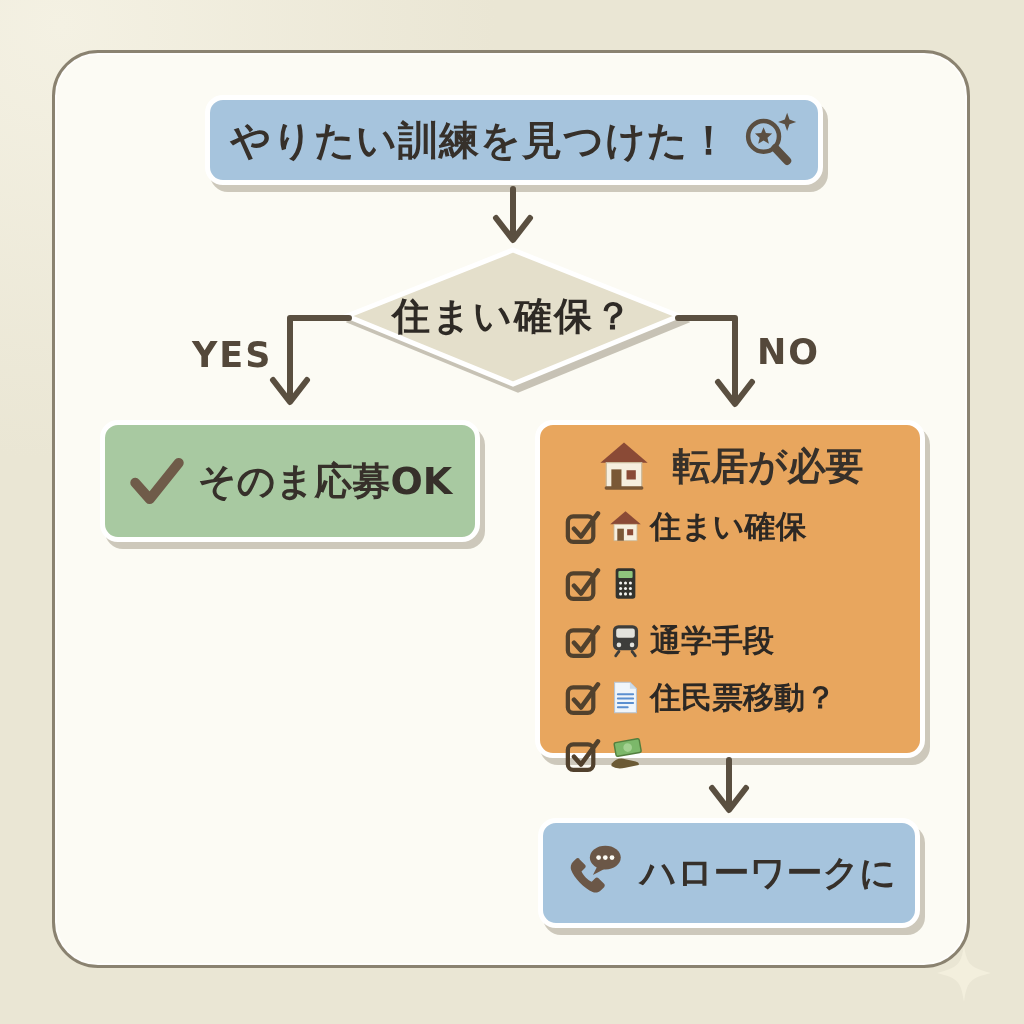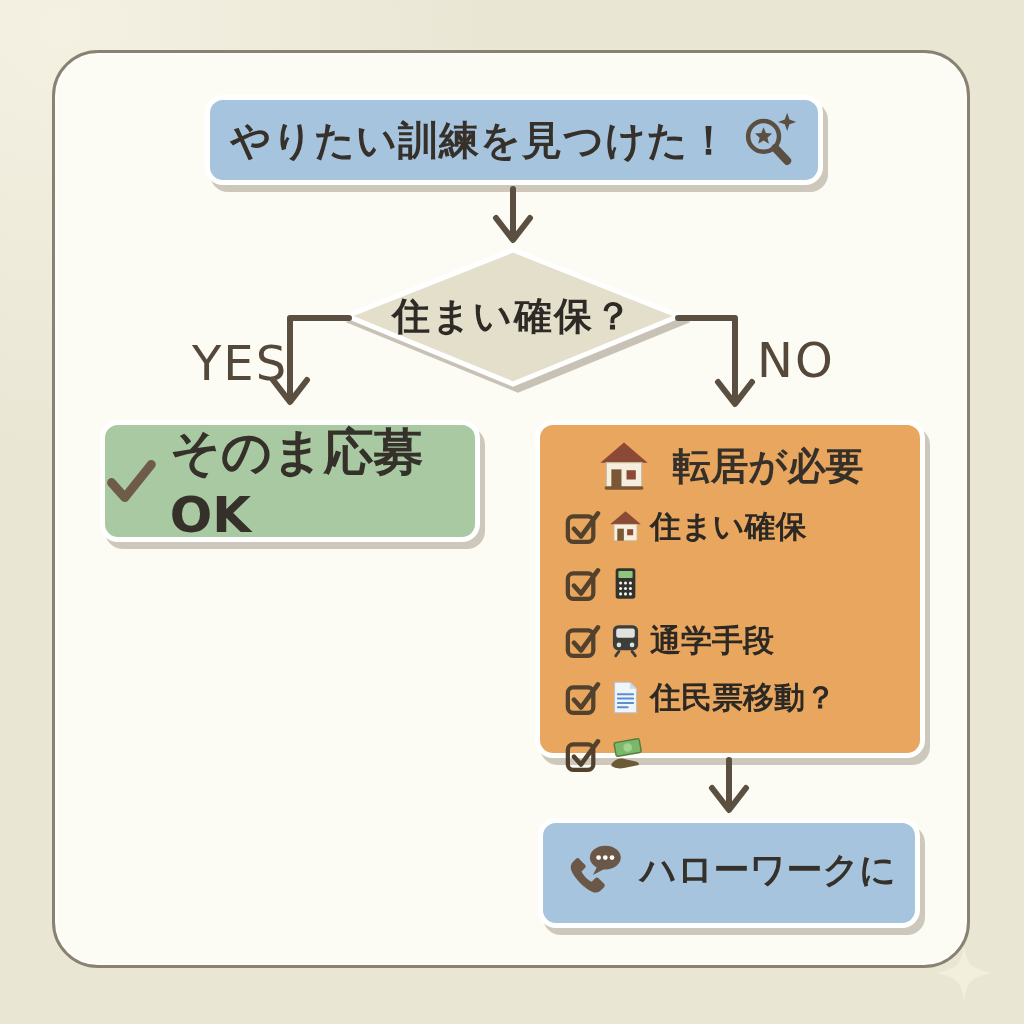--- a/index.html
+++ b/index.html
@@ -27,35 +27,35 @@
     position:absolute;box-sizing:border-box;
     border:5px solid #ffffff;border-radius:18px;
     box-shadow:5px 7px 0 rgba(166,159,141,.55);
     display:flex;align-items:center;justify-content:center;
     color:#36302a;font-weight:bold;
   }
   .node-blue{background:#a6c4dd;}
   .node-green{background:#a8c9a1;}
   .node-orange{background:#e8a65e;flex-direction:column;justify-content:flex-start;}
   .start-box{left:205px;top:95px;width:618px;height:90px;gap:10px;font-size:40px;letter-spacing:1px;}
-  .yes-box{left:100px;top:420px;width:380px;height:122px;gap:12px;font-size:50px;align-items:center;}
+  .yes-box{left:100px;top:420px;width:380px;height:122px;gap:12px;font-size:38px;align-items:center;}
   .no-box{left:535px;top:420px;width:390px;height:338px;padding:12px 16px 10px 16px;}
   .final-box{left:538px;top:818px;width:382px;height:110px;gap:12px;font-size:36px;line-height:1.22;}
-  .final-text{text-align:center;font-family:Liberation Mono, monospace;}
+  .final-text{text-align:center;}
   
   .diamond-wrap{position:absolute;left:341px;top:246px;width:344px;height:146px;}
   .diamond-wrap svg{position:absolute;left:0;top:0;filter:drop-shadow(5px 6px 0 rgba(163,156,139,.6));}
   .diamond-label{
     position:absolute;left:0;top:0;width:344px;height:140px;
     display:flex;align-items:center;justify-content:center;
     font-size:38px;font-weight:bold;color:#2e2a25;letter-spacing:2px;
   }
   
   .branch-label{
-    position:absolute;font-size:48px;font-weight:normal;color:#54483a;letter-spacing:2px;
+    position:absolute;font-size:35px;font-weight:bold;color:#54483a;letter-spacing:2px;
   }
   .yes-label{left:192px;top:335px;}
   .no-label{left:757px;top:332px;}
   
   .no-box-header{display:flex;align-items:center;gap:22px;font-size:38px;margin-top:2px;}
   .check-list{display:flex;flex-direction:column;gap:10px;margin-top:10px;align-self:flex-start;margin-left:8px;}
   .check-item{display:flex;align-items:center;gap:7px;font-size:31px;height:47px;color:#2c2824;}
   .check-item svg{flex:0 0 auto;}
   
   #connectors{position:absolute;left:0;top:0;z-index:2;pointer-events:none;}

